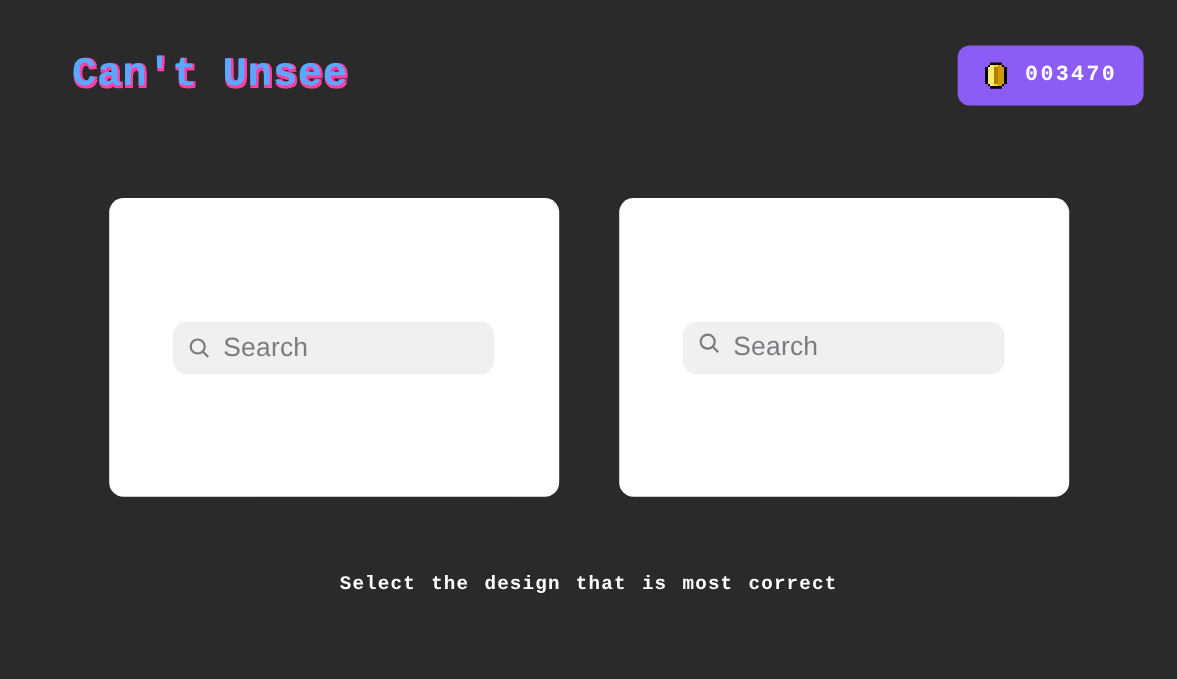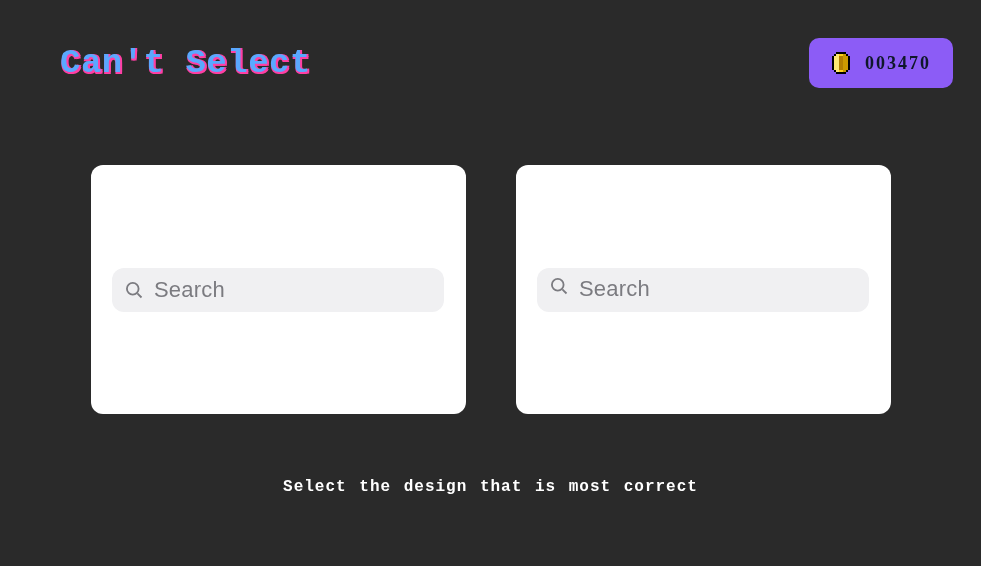--- a/index.html
+++ b/index.html
@@ -48,25 +48,25 @@
     gap: 14px;
     cursor: default;
   }
   .coin {
     width: 20px;
     height: 22px;
     display: inline-block;
     image-rendering: pixelated;
   }
   .score-text {
-    font-family: Liberation Serif, serif;
+    font-family: Liberation Mono, monospace;
     font-weight: 700;
     font-size: 18px;
     letter-spacing: 2px;
-    color: #0f172a;
+    color: #ffffff;
   }
 
   
   .cards {
     position: absolute;
     top: 165px;
     left: 0;
     right: 0;
     display: flex;
     justify-content: center;
@@ -76,21 +76,21 @@
     width: 375px;
     height: 249px;
     background: #ffffff;
     border-radius: 12px;
     display: flex;
     align-items: center;
     justify-content: center;
     cursor: pointer;
   }
   .search-bar {
-    width: 332px;
+    width: 268px;
     height: 44px;
     background: #f0f0f2;
     border-radius: 12px;
     display: flex;
     align-items: center;
     padding: 0 12px;
     gap: 10px;
   }
   .search-bar.variant-b {
     align-items: flex-start;
@@ -120,21 +120,21 @@
     font-size: 16px;
     letter-spacing: 1px;
     color: #ffffff;
     word-spacing: 2px;
   }
 </style>
 </head>
 <body>
 
 <div class="header">
-  <div class="logo">Can't Select</div>
+  <div class="logo">Can't Unsee</div>
   <div class="score">
     <span class="coin">
       <svg viewBox="0 0 20 22" width="20" height="22" shape-rendering="crispEdges">
         <rect x="5" y="0" width="10" height="2" fill="#000"></rect>
         <rect x="3" y="2" width="14" height="2" fill="#000"></rect>
         <rect x="1" y="4" width="18" height="14" fill="#000"></rect>
         <rect x="3" y="18" width="14" height="2" fill="#000"></rect>
         <rect x="5" y="20" width="10" height="2" fill="#000"></rect>
         <rect x="5" y="2" width="10" height="18" fill="#ffd11a"></rect>
         <rect x="3" y="4" width="14" height="14" fill="#ffd11a"></rect>

